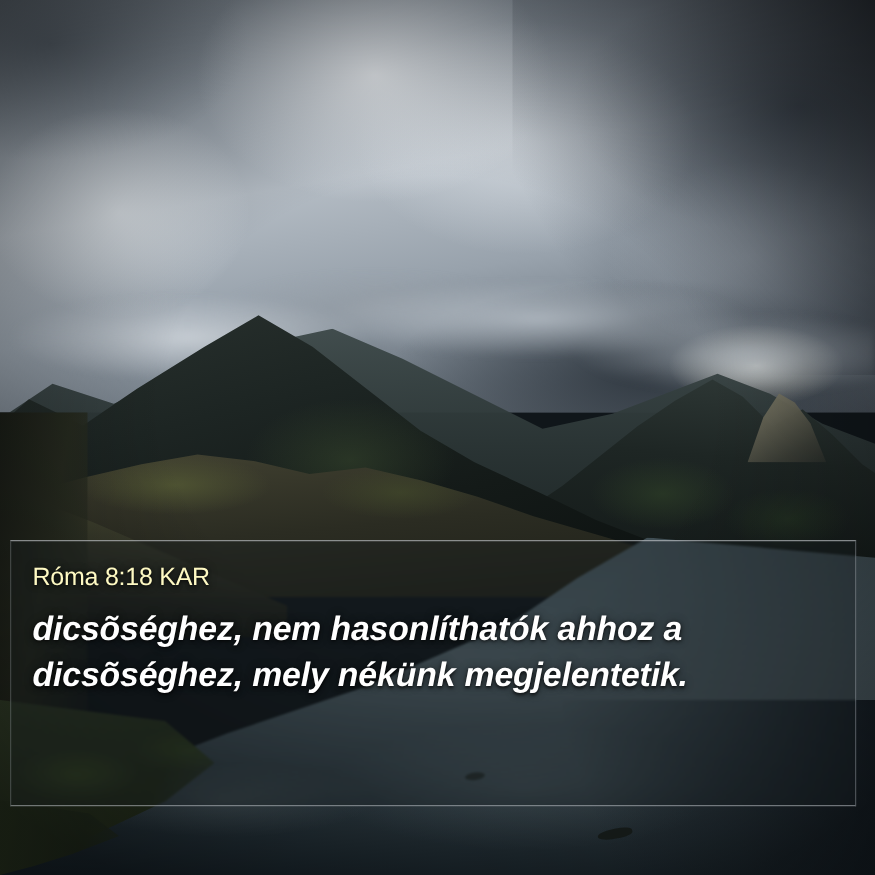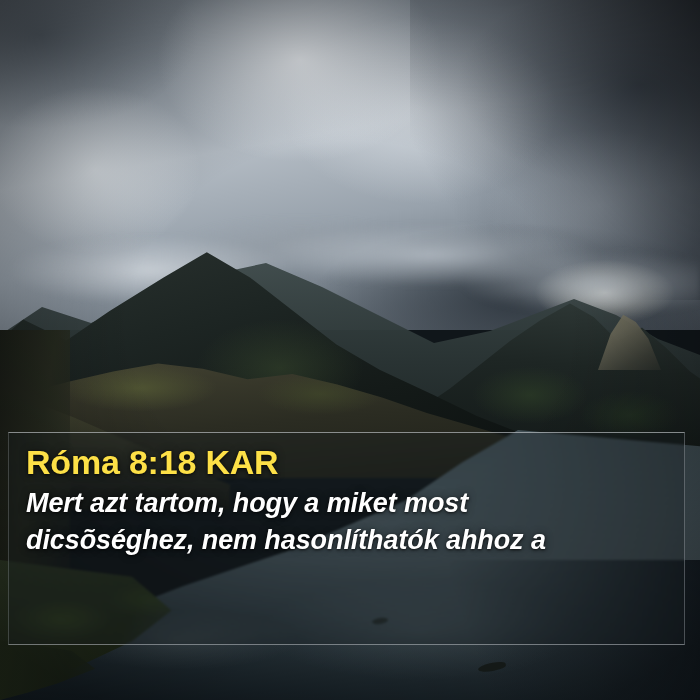--- a/index.html
+++ b/index.html
@@ -162,24 +162,24 @@
     background:rgba(24,30,34,.30);
     border-top:1px solid rgba(225,230,235,.55);
     border-bottom:1px solid rgba(225,230,235,.45);
     border-left:1px solid rgba(210,216,222,.22);
     border-right:1px solid rgba(210,216,222,.30);
     backdrop-filter:blur(1px);
     padding:10px 0 0 17px;
   }
 
   .verse-ref {
-    color:#fde047;
+    color:#fef9c3;
     font-family:"Liberation Sans", sans-serif;
-    font-size:34px;
-    font-weight:bold;
+    font-size:20px;
+    font-weight:normal;
     font-style:normal;
     letter-spacing:-0.2px;
     line-height:38px;
     text-shadow:0 1px 3px rgba(0,0,0,.75), 0 0 8px rgba(0,0,0,.45);
     white-space:nowrap;
   }
 
   .verse-body {
     margin-top:4px;
     color:#ffffff;
@@ -221,19 +221,19 @@
   <div class="water-islet"></div>
   <div class="water-islet2"></div>
 
   <div class="vignette"></div>
 
   <div class="verse-panel">
 
     <div class="verse-ref">Róma 8:18 KAR</div>
 
     <div class="verse-body">
-      <span class="vline">Mert azt tartom, hogy a miket most</span>
       <span class="vline">dicsõséghez, nem hasonlíthatók ahhoz a</span>
+      <span class="vline">dicsõséghez, mely nékünk megjelentetik.</span>
     </div>
 
   </div>
 
 </div>
 
 </body></html>

